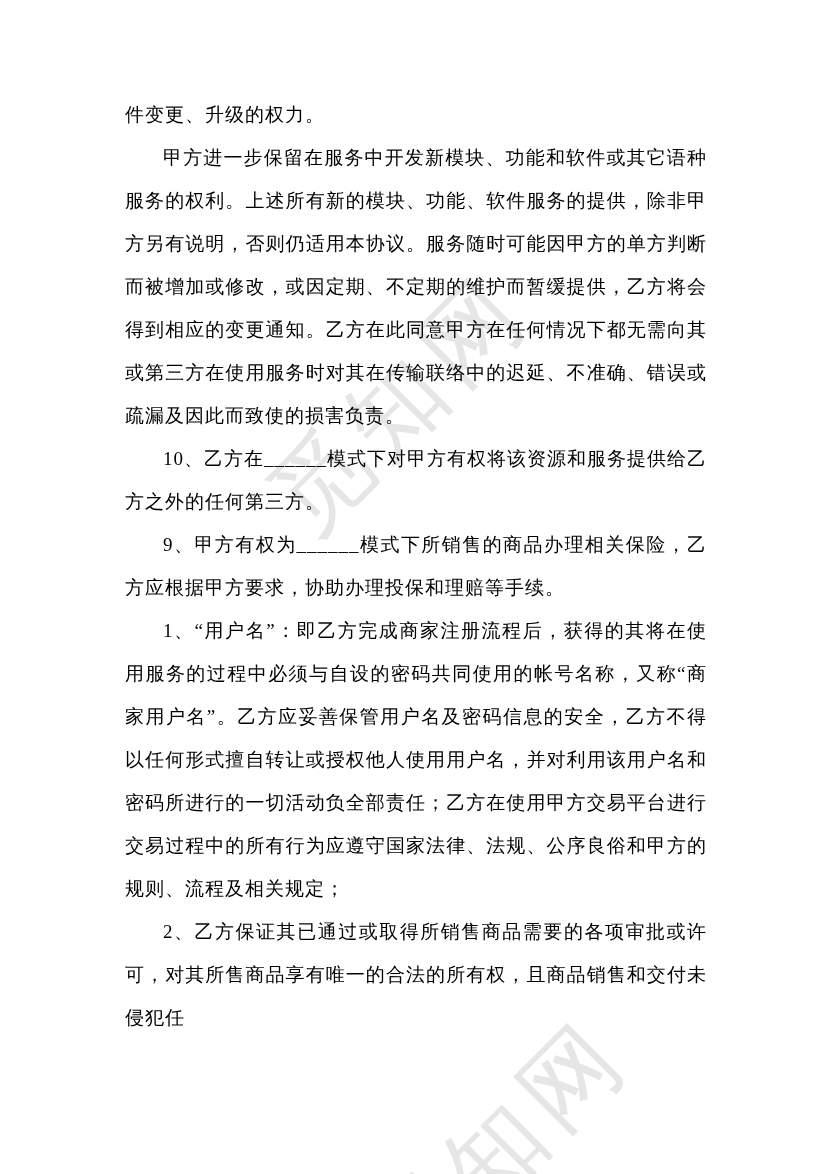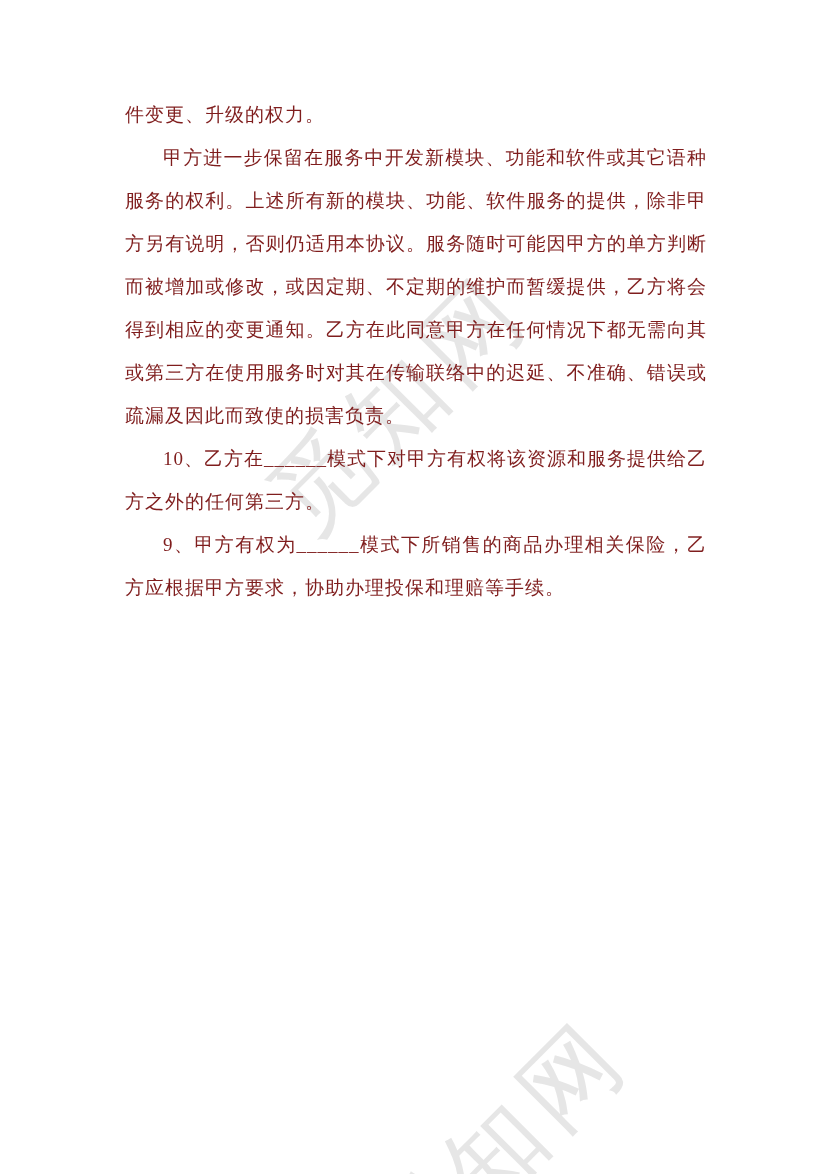--- a/index.html
+++ b/index.html
@@ -23,21 +23,21 @@
     z-index: 2;
     padding: 93px 123px 0 125px;
     color: #000000;
   }
 
   .para {
     font-size: 19px;
     line-height: 43px;
     letter-spacing: 1px;
     text-align: justify;
-    color: #7f1d1d;
+    color: #000000;
   }
 
   .para.indent {
     text-indent: 2em;
   }
 
   .watermark {
     position: absolute;
     z-index: 1;
     display: flex;
@@ -78,16 +78,18 @@
 
     <div class="para">件变更、升级的权力。</div>
 
     <div class="para indent">甲方进一步保留在服务中开发新模块、功能和软件或其它语种服务的权利。上述所有新的模块、功能、软件服务的提供，除非甲方另有说明，否则仍适用本协议。服务随时可能因甲方的单方判断而被增加或修改，或因定期、不定期的维护而暂缓提供，乙方将会得到相应的变更通知。乙方在此同意甲方在任何情况下都无需向其或第三方在使用服务时对其在传输联络中的迟延、不准确、错误或疏漏及因此而致使的损害负责。</div>
 
     <div class="para indent">10、乙方在______模式下对甲方有权将该资源和服务提供给乙方之外的任何第三方。</div>
 
     <div class="para indent">9、甲方有权为______模式下所销售的商品办理相关保险，乙方应根据甲方要求，协助办理投保和理赔等手续。</div>
 
 
+    <div class="para indent">1、“用户名”：即乙方完成商家注册流程后，获得的其将在使用服务的过程中必须与自设的密码共同使用的帐号名称，又称“商家用户名”。乙方应妥善保管用户名及密码信息的安全，乙方不得以任何形式擅自转让或授权他人使用用户名，并对利用该用户名和密码所进行的一切活动负全部责任；乙方在使用甲方交易平台进行交易过程中的所有行为应遵守国家法律、法规、公序良俗和甲方的规则、流程及相关规定；</div>
 
+    <div class="para indent">2、乙方保证其已通过或取得所销售商品需要的各项审批或许可，对其所售商品享有唯一的合法的所有权，且商品销售和交付未侵犯任</div>
 
   </div>
 </div>
 
 </body></html>

